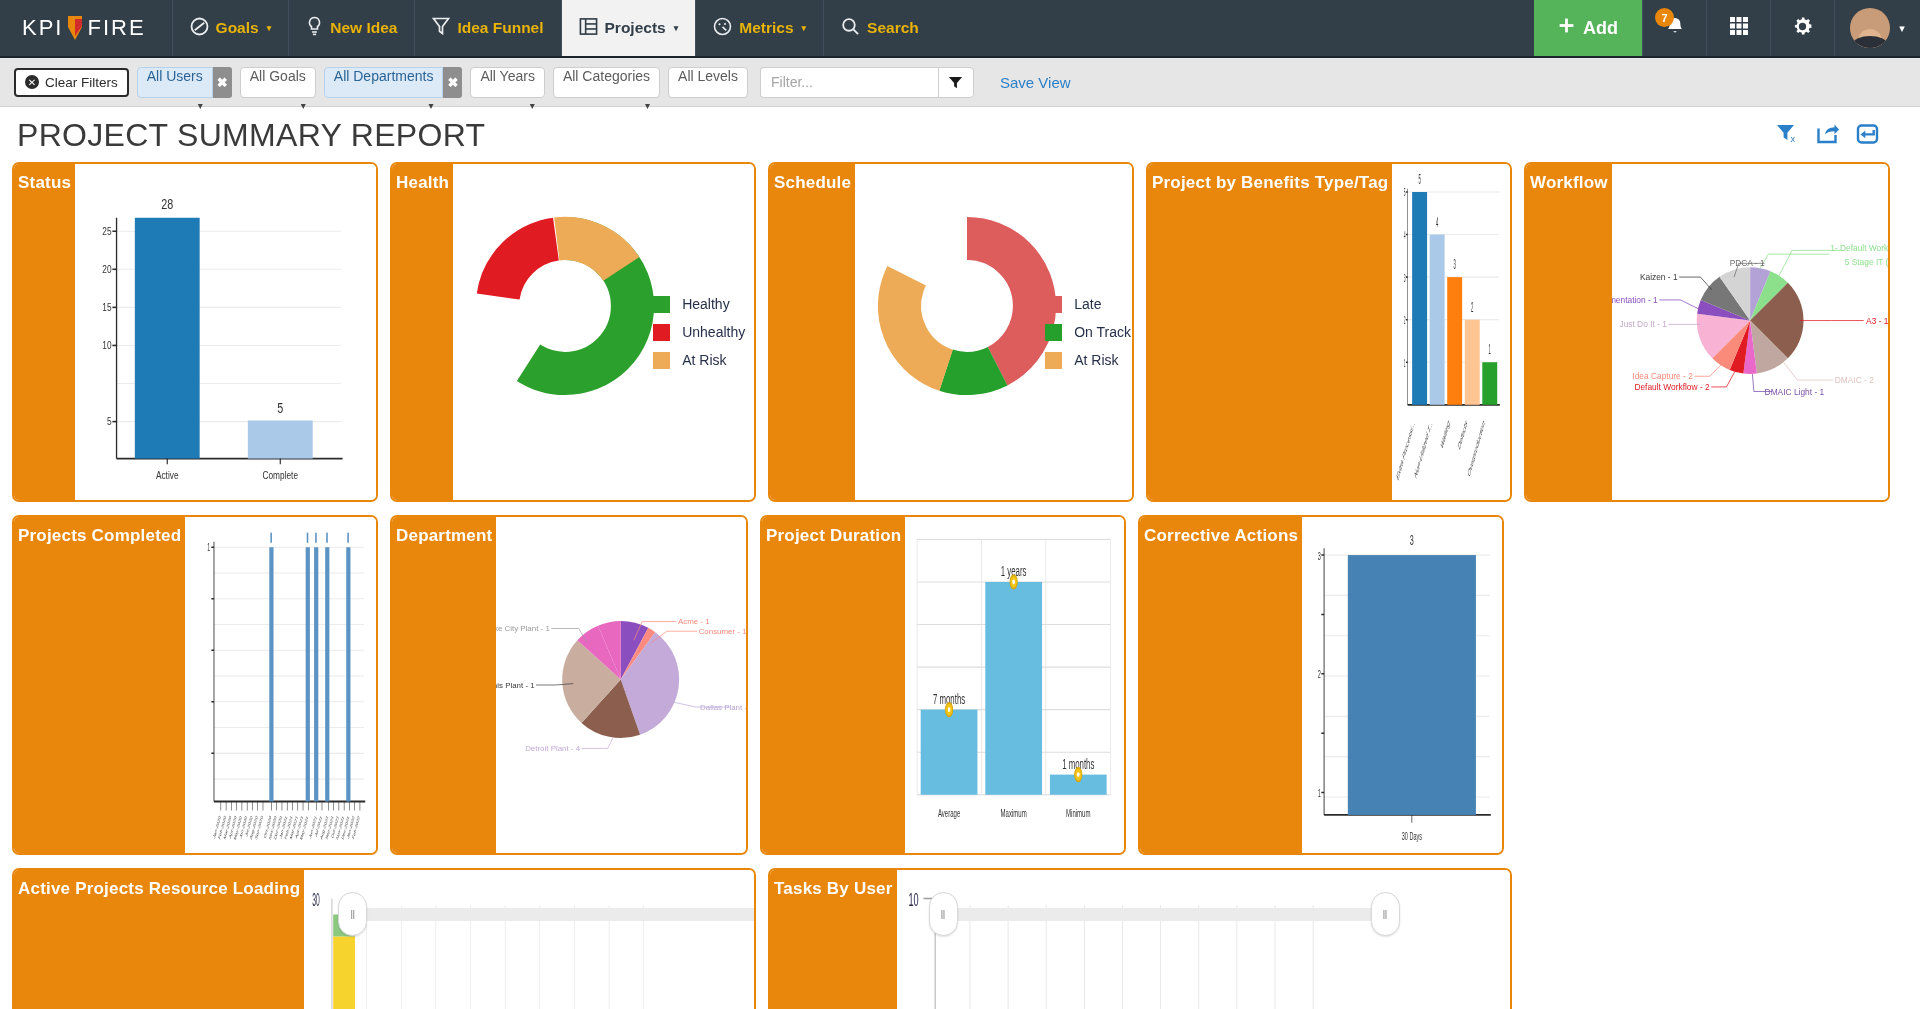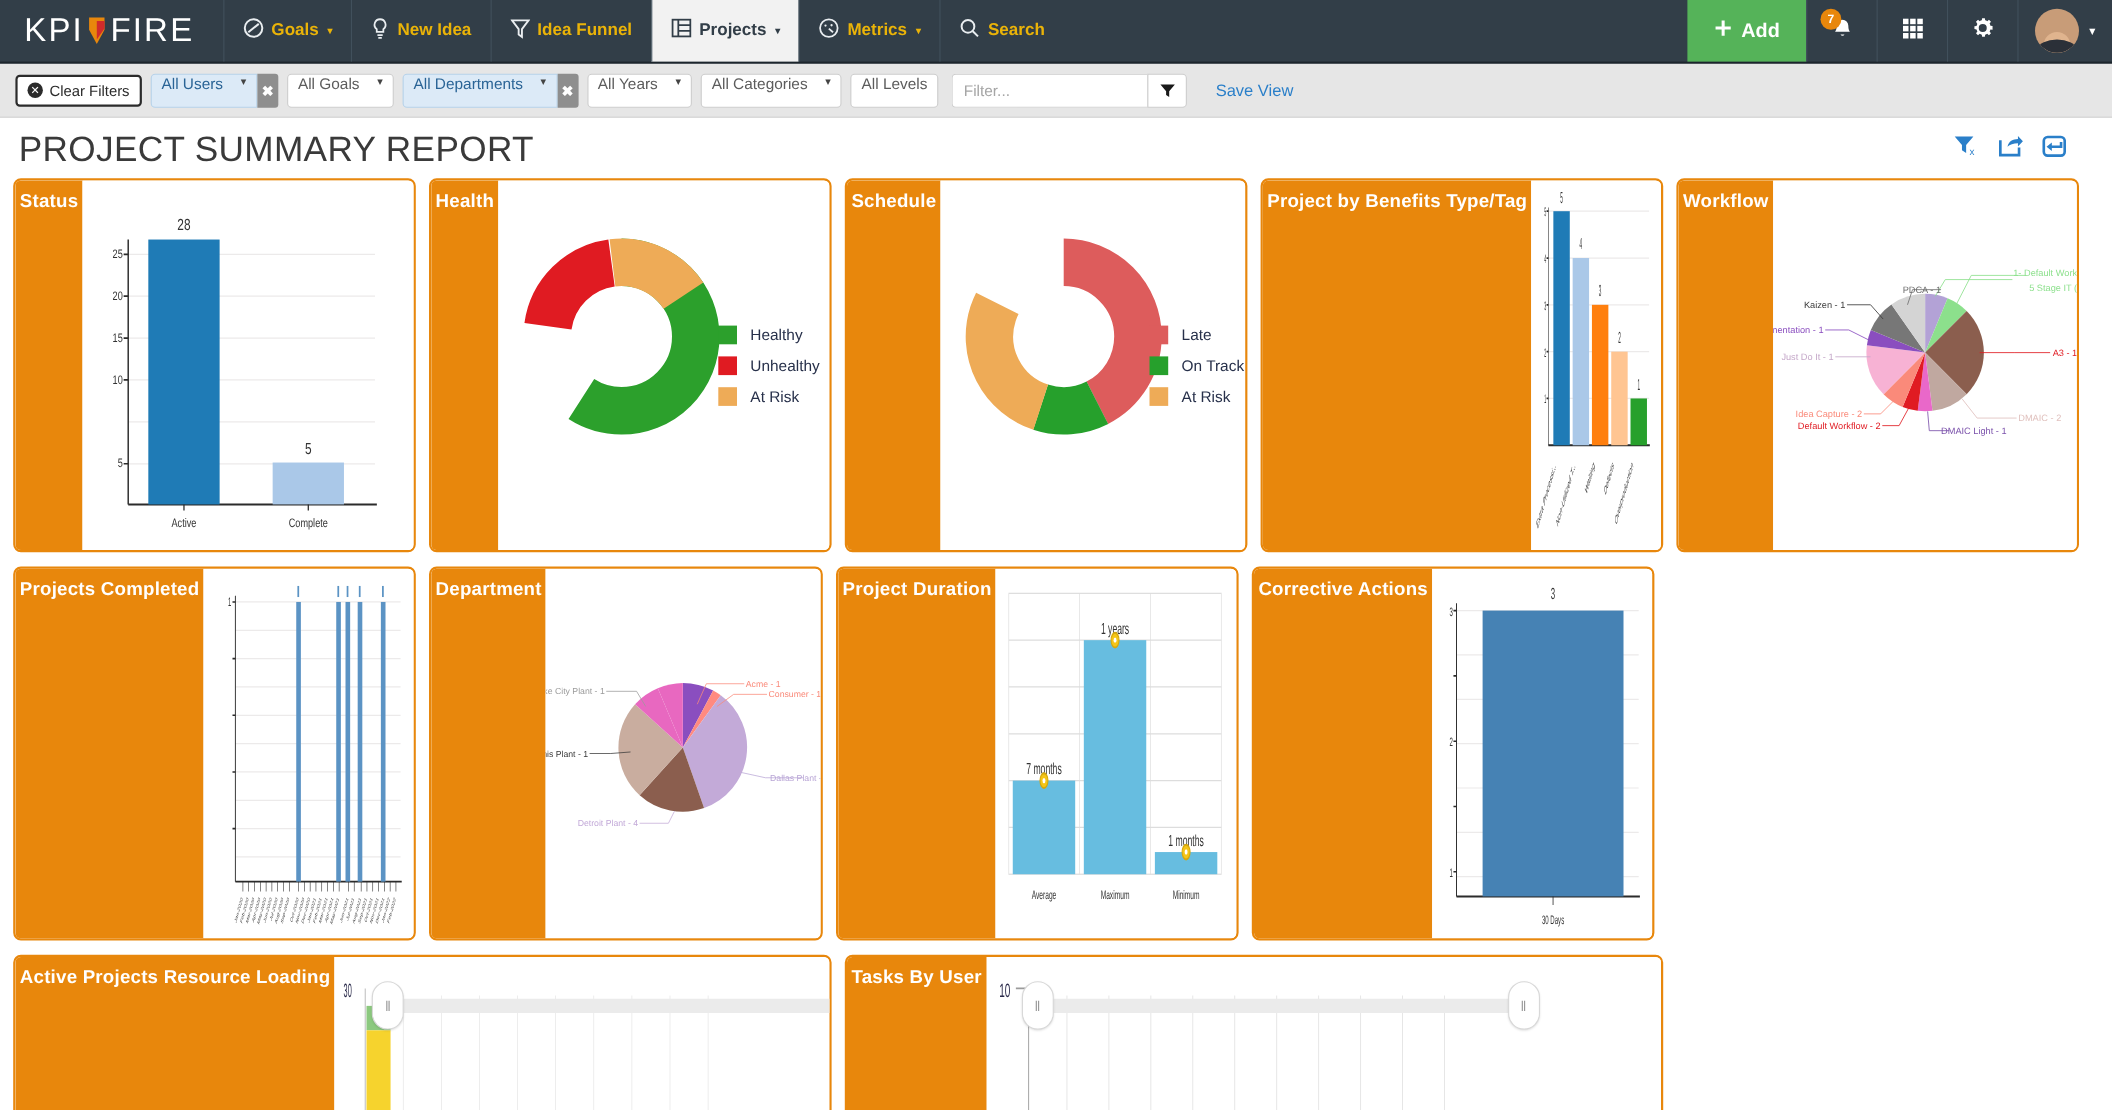--- a/index.html
+++ b/index.html
@@ -10,21 +10,21 @@
     overflow: hidden;
   }
 
   
   .topnav {
     height: 58px; background: #323e48; display: flex; align-items: stretch;
     border-bottom: 2px solid #1c252c;
   }
   .logo {
     display: flex; align-items: center; padding: 0 26px 0 22px;
-    color: #fff; font-size: 30px; letter-spacing: 2px; font-weight: 300;
+    color: #fff; font-size: 22px; letter-spacing: 2px; font-weight: 300;
   }
   .logo .flame { display: inline-block; width: 20px; height: 26px; margin: 0 2px; position: relative; }
   .navitem {
     display: flex; align-items: center; gap: 7px; padding: 0 17px;
     color: #eab308; font-size: 15.5px; font-weight: bold;
     border-left: 1px solid #41505c; cursor: pointer; white-space: nowrap;
   }
   .navitem.active { background: #f2f2f2; color: #323e48; }
   .navitem .caret { font-size: 9px; margin-left: 1px; }
   .nav-spacer { flex: 1; }
@@ -65,22 +65,22 @@
     background: #fff; border: 2px solid #2b2b2b; border-radius: 4px;
     height: 29px; padding: 0 9px; font-size: 13.5px; color: #2b2b2b;
     display: flex; align-items: center; gap: 6px; cursor: pointer; font-weight: 500;
   }
   .clearbtn .xc {
     width: 14px; height: 14px; border-radius: 50%; background: #2b2b2b; color: #fff;
     font-size: 10px; display: flex; align-items: center; justify-content: center;
   }
   .fsel {
     height: 31px; background: #fff; border: 1px solid #cdcdcd; border-radius: 4px;
-    display: flex; align-items: flex-start; padding: 0 9px; font-size: 14px;
-    color: #5c5c5c; cursor: pointer; gap: 16px; white-space: nowrap;
+    display: flex; align-items: flex-end; padding: 0 9px; font-size: 14px;
+    color: #5c5c5c; cursor: pointer; gap: 16px; white-space: nowrap; flex-direction: column;
   }
   .fsel.sel { background: #dceaf7; border-color: #b6d2ea; color: #2a6496; }
   .fsel .dd { font-size: 10px; color: #444; }
   .fsel-wrap { display: flex; align-items: stretch; }
   .fsel-x {
     background: #8e8e8e; color: #fff; width: 19px; border-radius: 0 3px 3px 0;
     display: flex; align-items: center; justify-content: center;
     font-size: 13px; font-weight: bold; cursor: pointer; height: 31px;
   }
   .fsel-wrap .fsel { border-radius: 4px 0 0 4px; }

